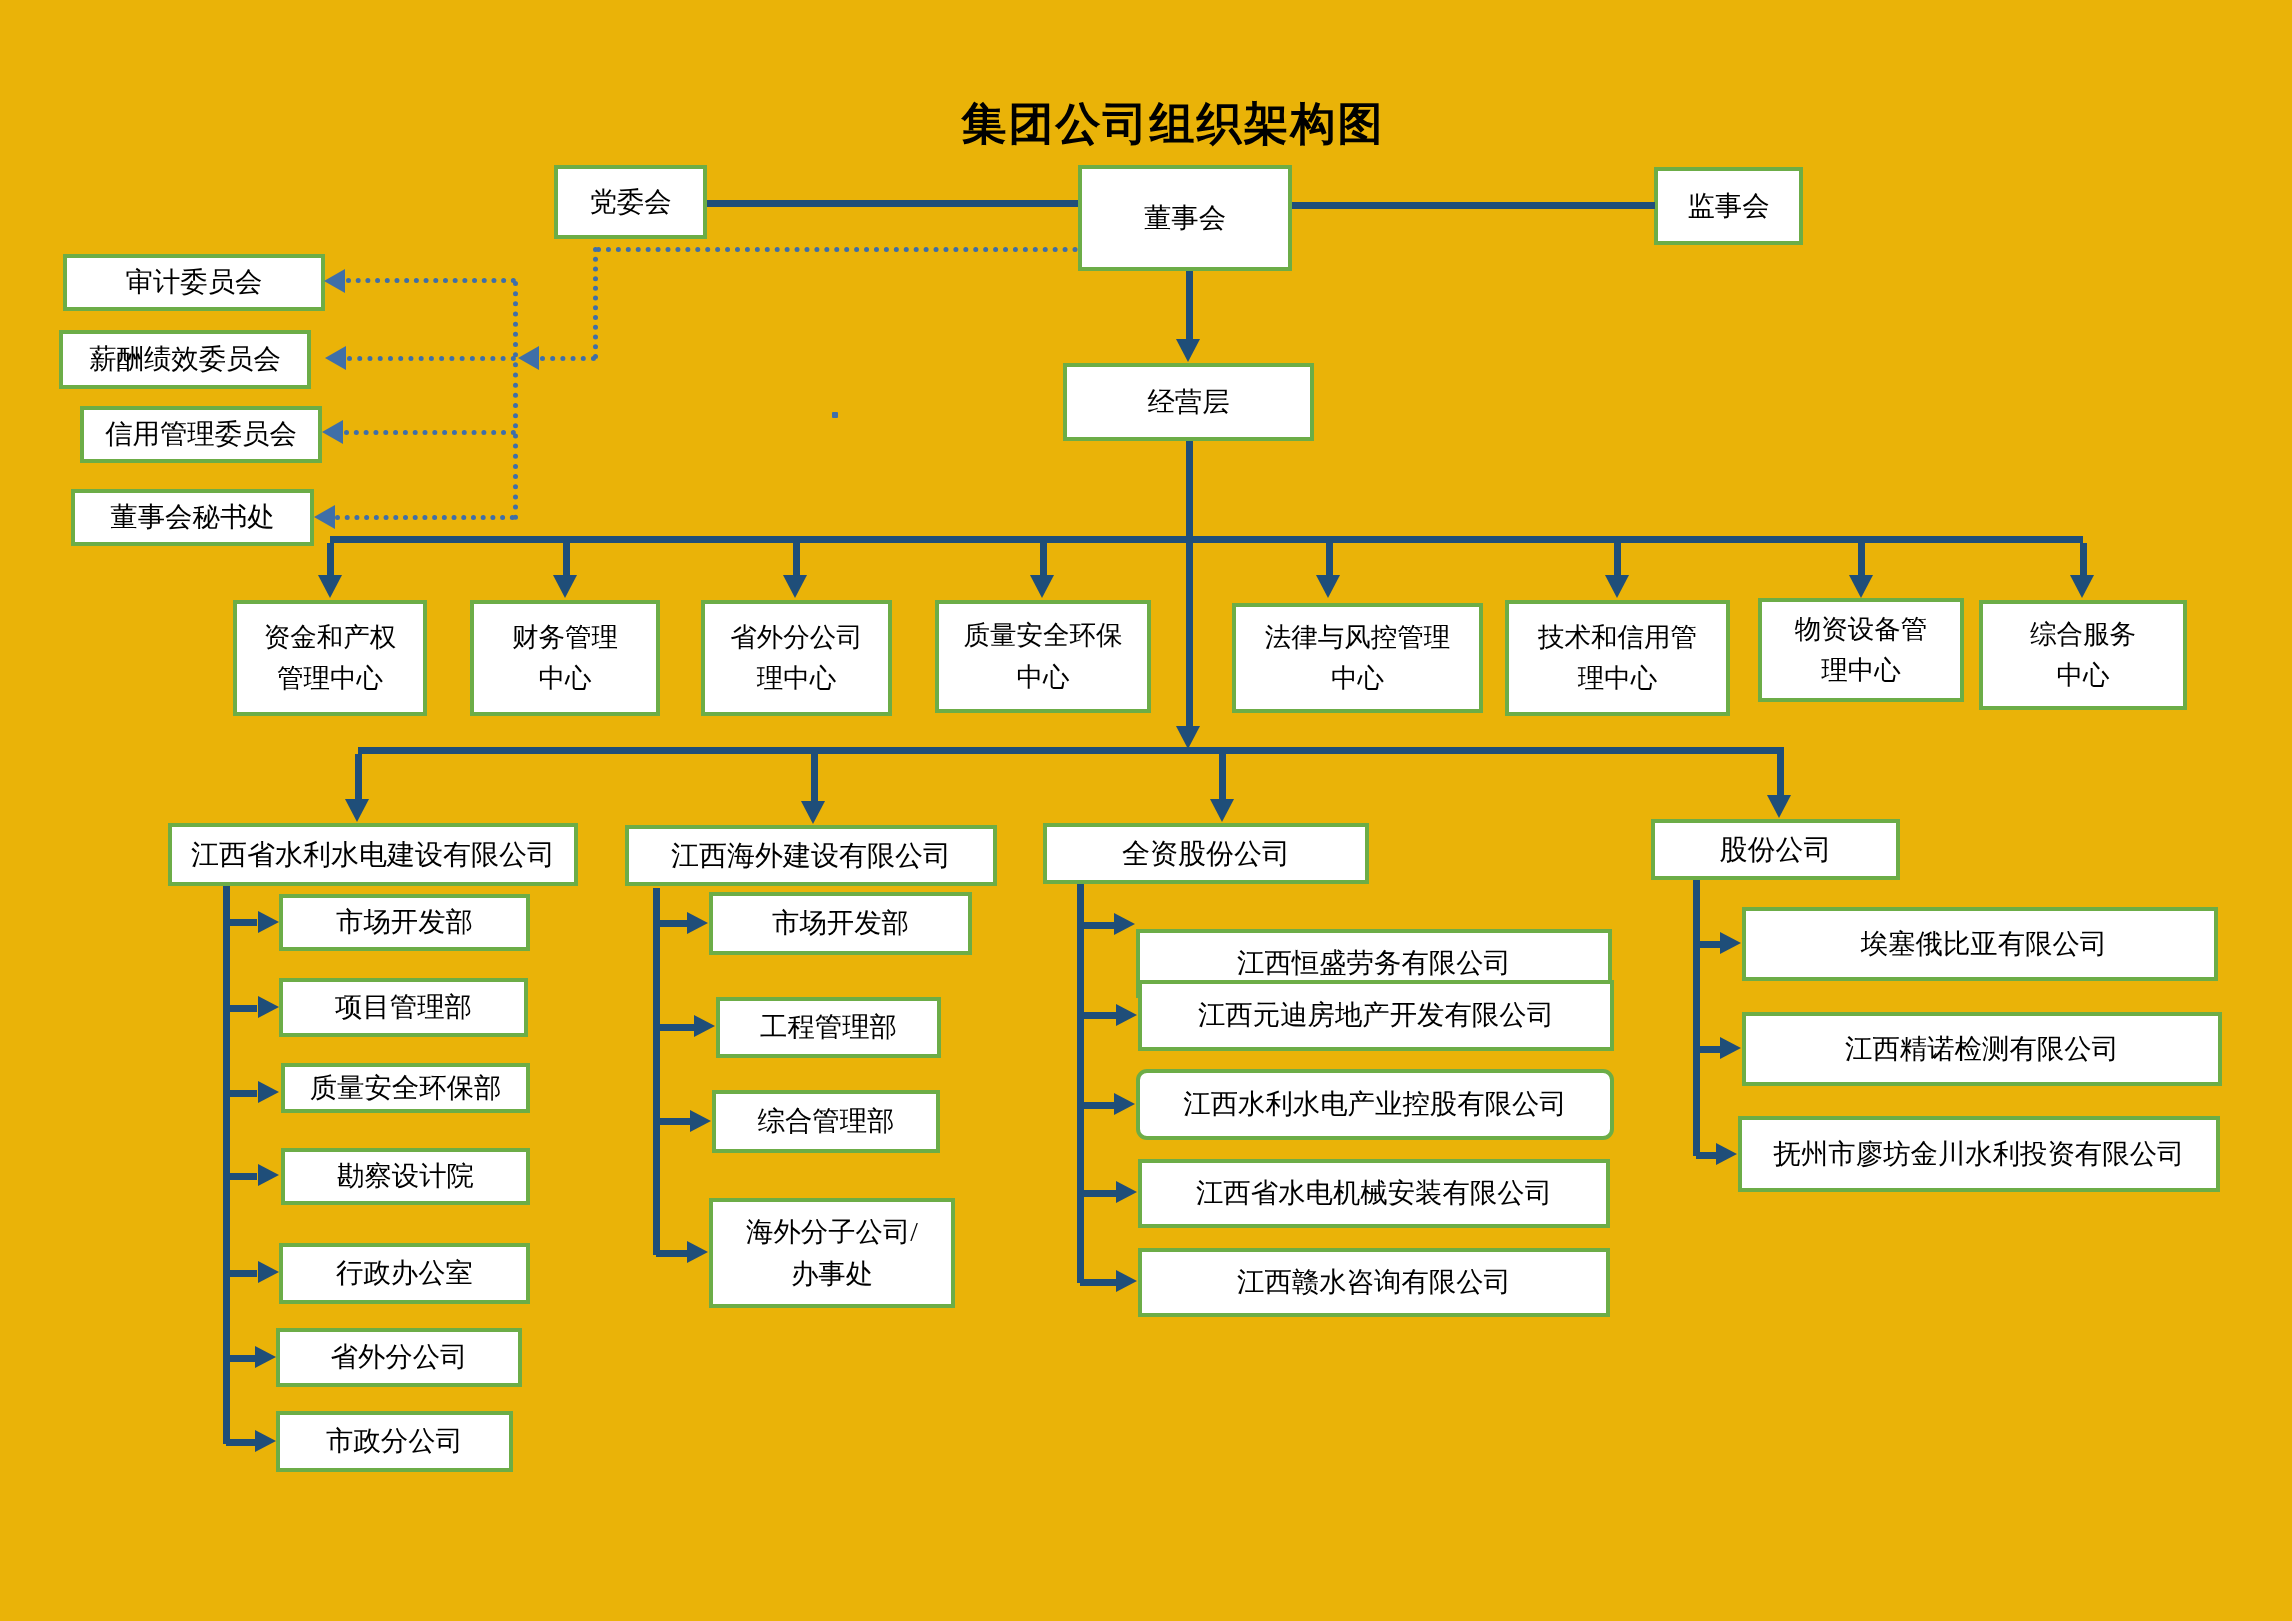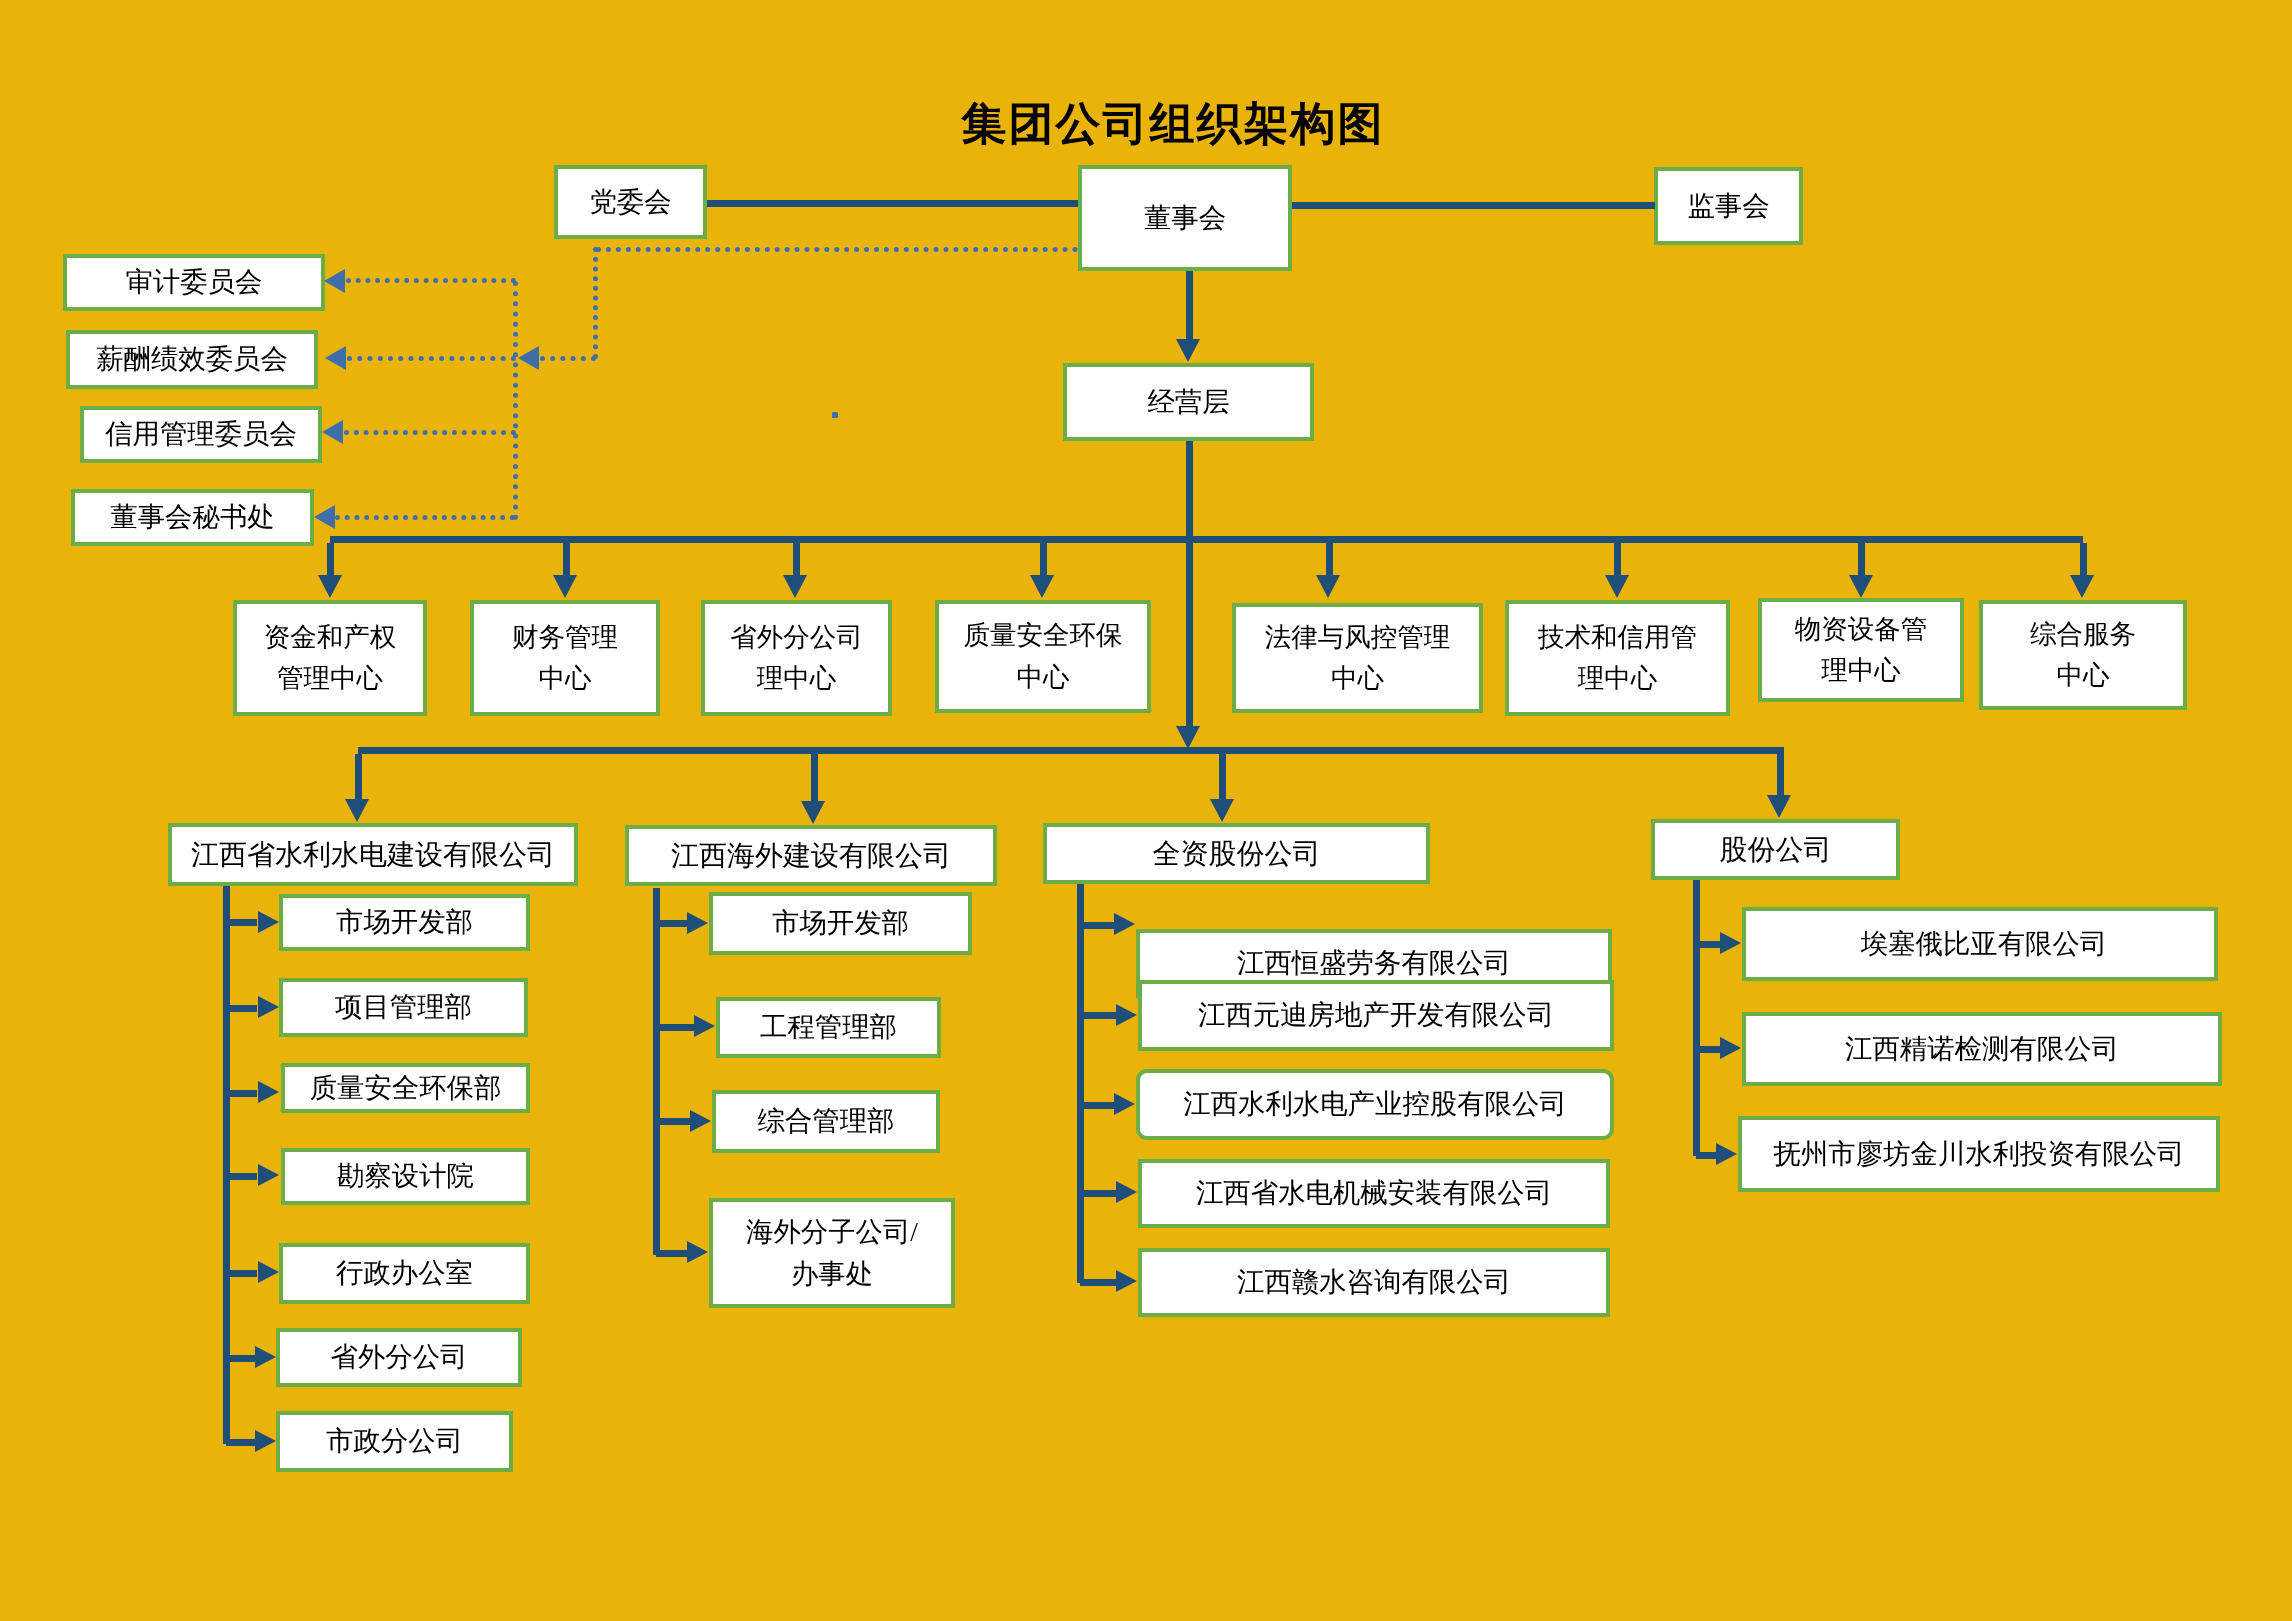--- a/index.html
+++ b/index.html
@@ -29,21 +29,21 @@
 <div id="canvas">
 
   <div class="title" style="left:879px;top:94px;width:588px;">集团公司组织架构图</div>
 
   <div class="box" style="left:554px;top:165px;width:153px;height:74px;">党委会</div>
   <div class="box" style="left:1078px;top:165px;width:214px;height:106px;">董事会</div>
   <div class="box" style="left:1654px;top:167px;width:149px;height:78px;">监事会</div>
   <div class="box" style="left:1063px;top:363px;width:251px;height:78px;">经营层</div>
 
   <div class="box" style="left:63px;top:254px;width:262px;height:57px;">审计委员会</div>
-  <div class="box" style="left:66px;top:330px;width:252px;height:59px;">薪酬绩效委员会</div>
+  <div class="box" style="left:59px;top:330px;width:252px;height:59px;">薪酬绩效委员会</div>
   <div class="box" style="left:80px;top:406px;width:242px;height:57px;">信用管理委员会</div>
   <div class="box" style="left:71px;top:489px;width:243px;height:57px;">董事会秘书处</div>
 
   <div class="box" style="left:233px;top:600px;width:194px;height:116px;font-size:26.5px;">资金和产权
 管理中心</div>
   <div class="box" style="left:470px;top:600px;width:190px;height:116px;font-size:26.5px;">财务管理
 中心</div>
   <div class="box" style="left:701px;top:600px;width:191px;height:116px;font-size:26.5px;">省外分公司
 理中心</div>
   <div class="box" style="left:935px;top:600px;width:216px;height:113px;font-size:26.5px;">质量安全环保
@@ -52,21 +52,21 @@
 中心</div>
   <div class="box" style="left:1505px;top:600px;width:225px;height:116px;font-size:26.5px;">技术和信用管
 理中心</div>
   <div class="box" style="left:1758px;top:598px;width:206px;height:104px;font-size:26.5px;">物资设备管
 理中心</div>
   <div class="box" style="left:1979px;top:600px;width:208px;height:110px;font-size:26.5px;">综合服务
 中心</div>
 
   <div class="box hdr" style="left:168px;top:823px;width:410px;height:63px;">江西省水利水电建设有限公司</div>
   <div class="box hdr" style="left:625px;top:825px;width:372px;height:61px;">江西海外建设有限公司</div>
-  <div class="box hdr" style="left:1043px;top:823px;width:387px;height:61px;">全资股份公司</div>
+  <div class="box hdr" style="left:1043px;top:823px;width:326px;height:61px;">全资股份公司</div>
   <div class="box hdr" style="left:1651px;top:819px;width:249px;height:61px;">股份公司</div>
 
   <div class="box" style="left:279px;top:894px;width:251px;height:57px;">市场开发部</div>
   <div class="box" style="left:279px;top:978px;width:249px;height:59px;">项目管理部</div>
   <div class="box" style="left:281px;top:1063px;width:249px;height:50px;">质量安全环保部</div>
   <div class="box" style="left:281px;top:1148px;width:249px;height:57px;">勘察设计院</div>
   <div class="box" style="left:279px;top:1243px;width:251px;height:61px;">行政办公室</div>
   <div class="box" style="left:276px;top:1328px;width:246px;height:59px;">省外分公司</div>
   <div class="box" style="left:276px;top:1411px;width:237px;height:61px;">市政分公司</div>
 

